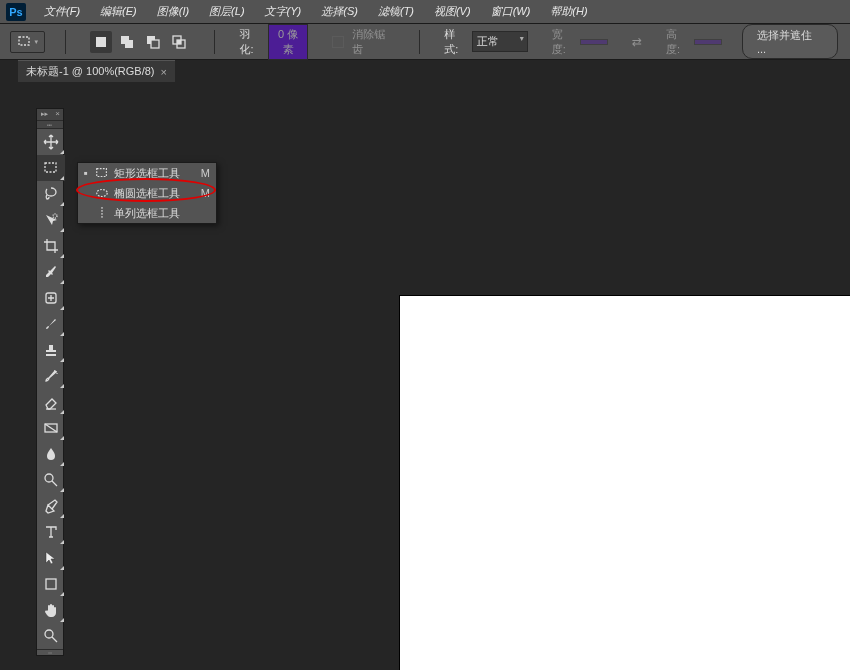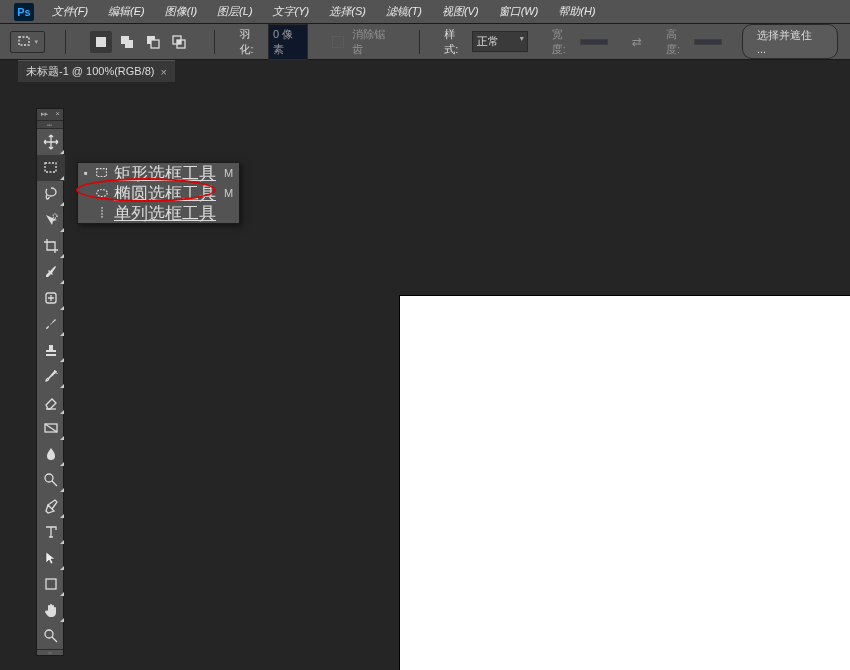--- a/index.html
+++ b/index.html
@@ -26,21 +26,21 @@
     overflow: hidden;
     position: relative;
   }
 
   
   .menu-bar {
     height: 24px;
     background: var(--bg-light);
     display: flex;
     align-items: center;
-    padding-left: 14px;
+    padding-left: 6px;
     border-bottom: 1px solid #1a1a1a;
   }
   .ps-logo {
     width: 20px; height: 18px;
     background: #001e36;
     color: #31a8ff;
     font-weight: bold;
     font-size: 11px;
     display: flex;
     align-items: center;
@@ -65,23 +65,24 @@
     display: flex; align-items: center; justify-content: center;
     border-radius: 2px;
   }
   .opt-group {
     display: flex; align-items: center; gap: 4px;
     padding: 0 4px;
   }
   .opt-divider { width: 1px; height: 24px; background: #2a2a2a; margin: 0 4px; }
   .opt-label { color: var(--fg); font-size: 11px; }
   .opt-input {
-    background: #0f172a; color: var(--fg-dim);
+    background: #4c1d95; color: var(--fg-dim);
     padding: 2px 4px; min-width: 36px; display: inline-block;
     border: 1px solid #2a2a2a;
+    text-align: center;
   }
   .opt-select {
     background: #3a3a3a; border: 1px solid #2a2a2a;
     color: var(--fg); padding: 2px 14px 2px 4px;
     min-width: 56px; position: relative;
   }
   .opt-big-btn {
     background: #5a5a5a; border: 1px solid #2a2a2a;
     padding: 3px 14px; margin-left: auto; margin-right: 12px;
     border-radius: 10px;
@@ -169,21 +170,21 @@
     min-width: 140px;
     z-index: 10;
   }
   .flyout-row {
     display: flex; align-items: center;
     height: 20px; padding: 0 6px;
     cursor: pointer;
   }
   .flyout-bullet { width: 10px; font-size: 6px; color:#ccc; }
   .flyout-icon { width: 16px; display:flex; justify-content:center; }
-  .flyout-label { flex: 1; padding-left: 4px; font-size: 17px; text-decoration: underline; }
+  .flyout-label { flex: 1; padding-left: 4px; font-size: 11px; }
   .flyout-key { color: #ccc; font-size: 11px; padding-left: 8px; }
 
   
   .anno-ellipse {
     position: absolute;
     left: 76px; top: 178px;
     width: 140px; height: 24px;
     border: 2px solid #e00000;
     border-radius: 50%;
     pointer-events: none;

